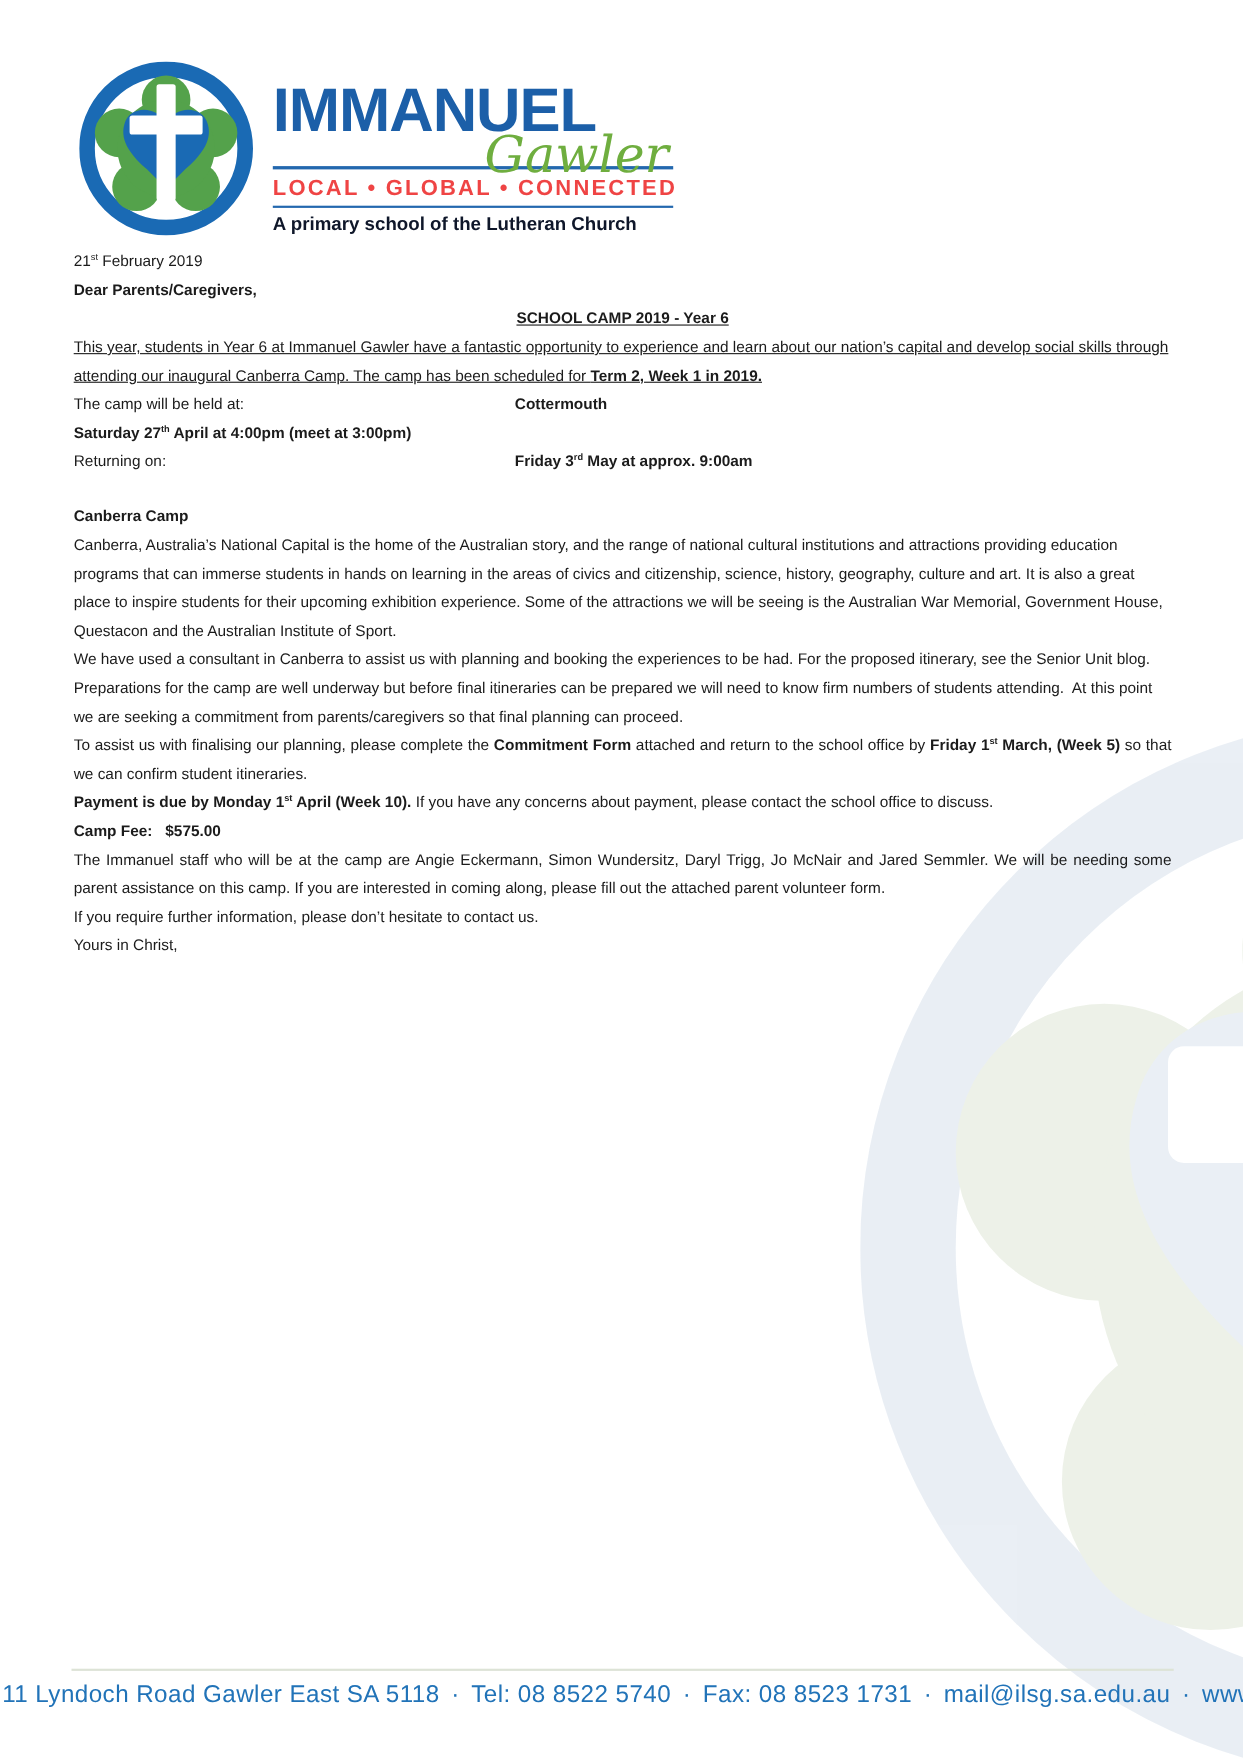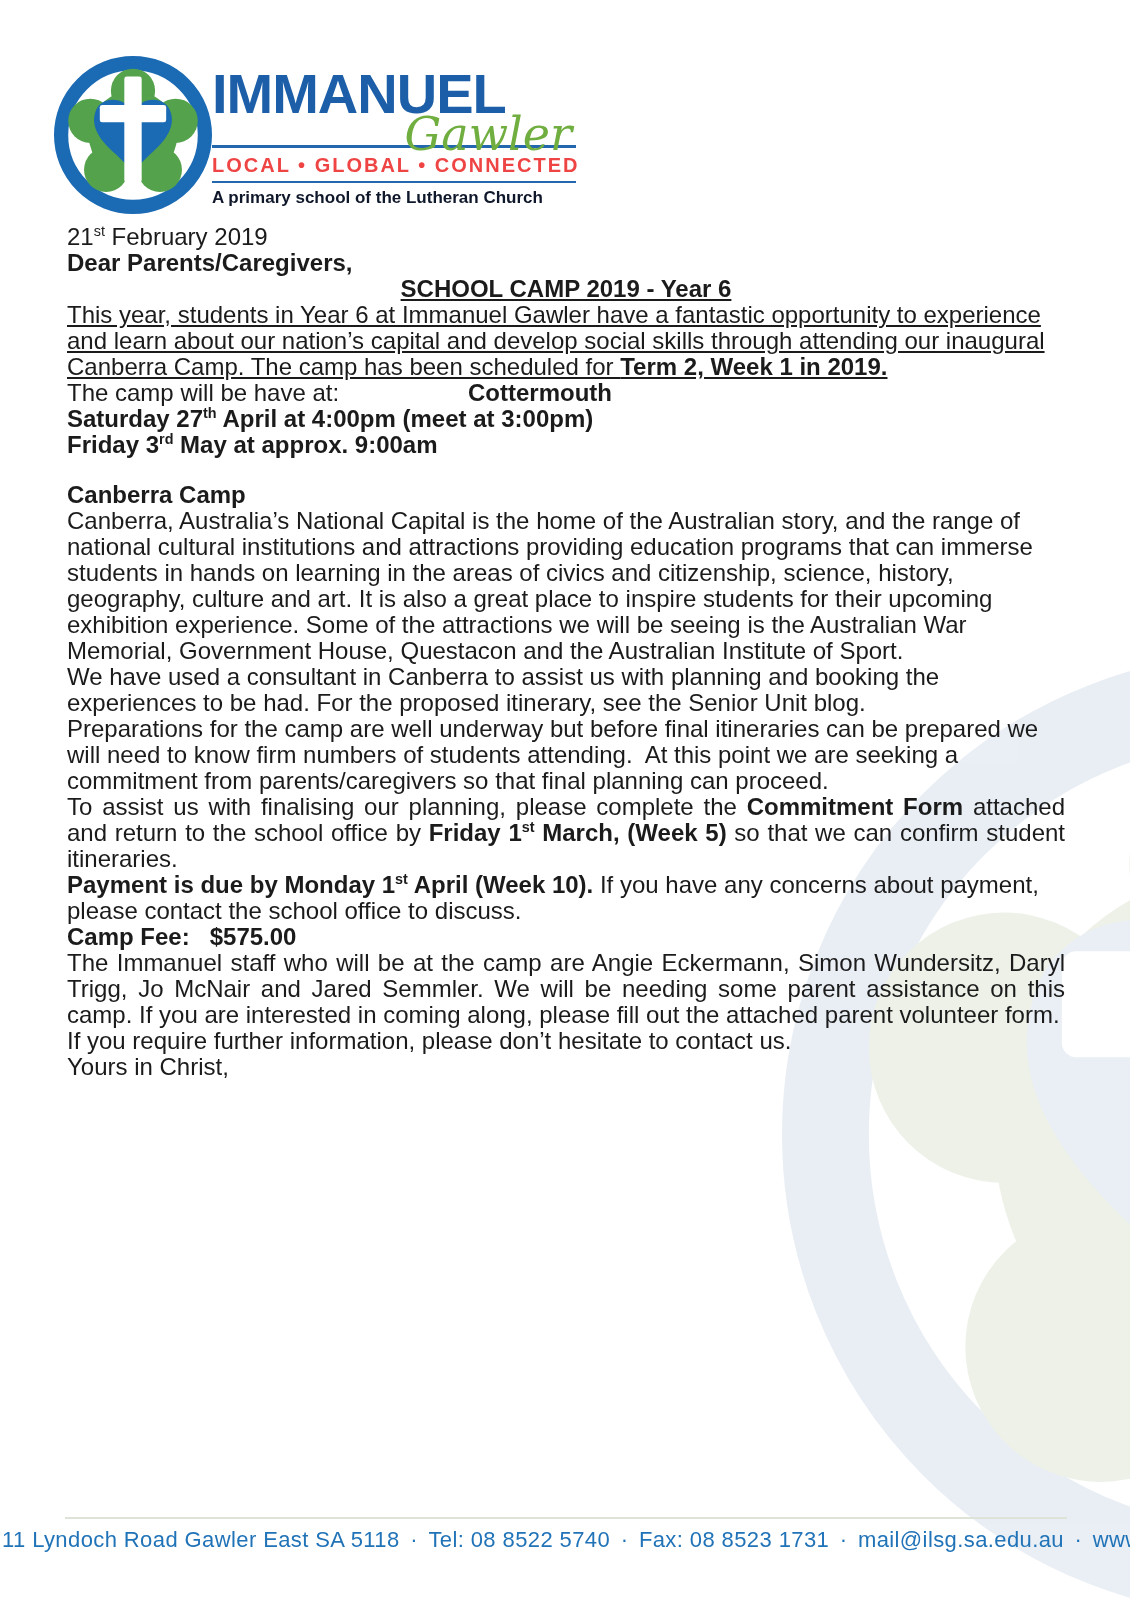--- a/index.html
+++ b/index.html
@@ -3,33 +3,33 @@
 <meta charset="utf-8">
 <style>
   html,body{margin:0;padding:0;background:#ffffff;}
   .page{
     position:relative;width:1130px;height:1600px;background:#ffffff;overflow:hidden;
     font-family:"Liberation Sans","DejaVu Sans",sans-serif;color:#1b1b1b;
   }
   
   .watermark{position:absolute;left:782px;top:652px;width:965px;height:965px;pointer-events:none;}
   
-  .letterhead{position:absolute;left:54px;top:56px;display:flex;align-items:center;}
+  .letterhead{position:absolute;left:72px;top:56px;display:flex;align-items:flex-end;gap:18px;}
   .emblem{width:158px;height:158px;flex:0 0 auto;}
   .logo-text{width:364px;padding-top:6px;}
   .wordmark{font-size:56px;line-height:52px;font-weight:bold;color:#1c5fa8;letter-spacing:-1px;}
   .script{font-family:"DejaVu Serif","Liberation Serif",serif;font-style:italic;color:#6fae3f;
           font-size:46px;line-height:40px;text-align:right;padding-right:4px;margin-top:-6px;
           position:relative;z-index:2;}
   .logo-rule{height:3px;background:#2368ae;margin-top:-9px;position:relative;z-index:1;}
   .logo-rule2{height:2px;background:#2368ae;margin-top:4px;}
   .tagline{color:#ef4444;font-weight:bold;font-size:20px;letter-spacing:2px;margin-top:6px;white-space:nowrap;}
   .descriptor{color:#0f172a;font-weight:bold;font-size:17px;margin-top:5px;white-space:nowrap;}
   
-  .content{position:absolute;left:67px;width:998px;top:224px;font-size:24px;line-height:26px;z-index:1;}
+  .content{position:absolute;left:67px;width:998px;top:224px;font-size:14px;line-height:26px;z-index:1;}
   .content p{margin:0;}
   .b{font-weight:bold;}
   sup{font-size:60%;vertical-align:super;line-height:0;}
   .date{margin-bottom:27px;}
   .salutation{margin-bottom:0;font-weight:bold;}
   .letter-title{text-align:center;font-weight:bold;text-decoration:underline;margin-bottom:20px;}
   .p-intro{margin-bottom:31px;text-decoration:underline;}
   .details{margin-bottom:24px;}
   .detail-row{display:flex;}
   .detail-label{width:401px;flex:0 0 auto;}
@@ -101,27 +101,28 @@
   </div>
 
   <div class="content">
     <p class="date"><span>21</span><sup>st</sup><span> February 2019</span></p>
     <p class="salutation">Dear Parents/Caregivers,</p>
     <p class="letter-title">SCHOOL CAMP 2019 - Year 6</p>
     <p class="p-intro"><span>This year, students in Year 6 at Immanuel Gawler have a fantastic opportunity to experience and learn about our nation’s capital and develop social skills through attending our inaugural Canberra Camp. The camp has been scheduled for </span><span class="b">Term 2, Week 1 in 2019.</span></p>
 
     <div class="details">
       <div class="detail-row">
-        <span class="detail-label">The camp will be have at:</span>
+        <span class="detail-label">The camp will be held at:</span>
         <span class="detail-value"><span class="b">Cottermouth</span></span>
       </div>
       <div class="detail-row">
         <span class="detail-value"><span class="b">Saturday 27</span><sup class="b">th</sup><span class="b"> April at 4:00pm (meet at 3:00pm)</span></span>
       </div>
       <div class="detail-row">
+        <span class="detail-label">Returning on:</span>
         <span class="detail-value"><span class="b">Friday 3</span><sup class="b">rd</sup><span class="b"> May at approx. 9:00am</span></span>
       </div>
     </div>
 
     <p class="sec-heading">Canberra Camp</p>
     <p class="p-canberra"><span>Canberra, Australia’s National Capital is the home of the Australian story, and the range of national cultural institutions and attractions providing education programs that can immerse students in hands on learning in the areas of civics and citizenship, science, history, geography, culture and art. It is also a great place to inspire students for their upcoming exhibition experience. Some of the attractions we will be seeing is the Australian War Memorial, Government House, Questacon and the Australian Institute of Sport.</span></p>
     <p class="p-consultant"><span>We have used a consultant in Canberra to assist us with planning and booking the experiences to be had. For the proposed itinerary, see the Senior Unit blog.</span></p>
     <p class="p-preparations"><span>Preparations for the camp are well underway but before final itineraries can be prepared we will need to know firm numbers of students attending.&nbsp; At this point we are seeking a commitment from parents/caregivers so that final planning can proceed.</span></p>
     <p class="p-commitment"><span>To assist us with finalising our planning, please complete the </span><span class="b">Commitment Form</span><span> attached and return to the school office by </span><span class="b">Friday 1</span><sup class="b">st</sup><span class="b"> March, (Week 5)</span><span> so that we can confirm student itineraries.</span></p>
     <p class="p-payment"><span class="b">Payment is due by Monday 1</span><sup class="b">st</sup><span class="b"> April (Week 10).</span><span> If you have any concerns about payment, please contact the school office to discuss.</span></p>

